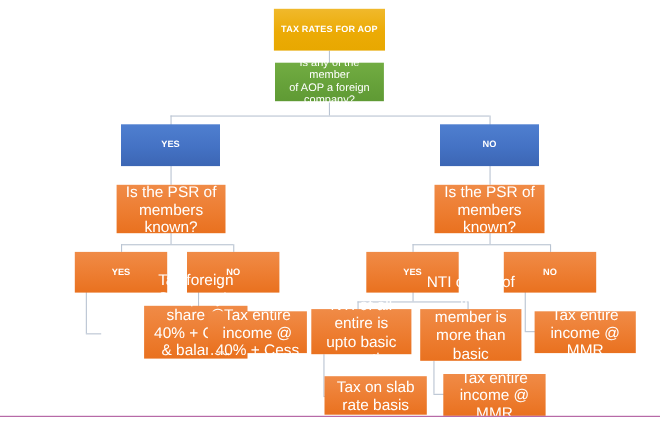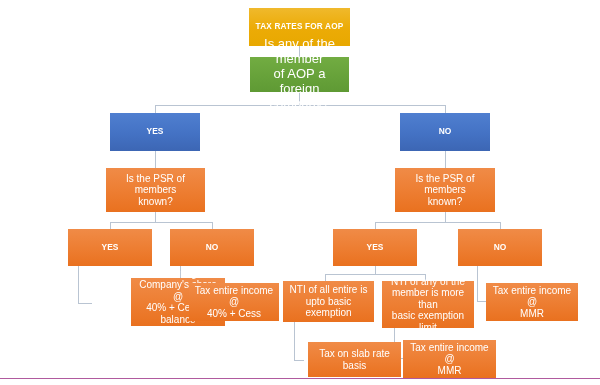--- a/index.html
+++ b/index.html
@@ -31,30 +31,30 @@
     z-index: 3;
   }
   .title-node {
     background: linear-gradient(180deg, #f0b92c 0%, #ecab06 55%, #e8a800 100%);
     font-weight: bold;
     font-size: 8.2px;
     letter-spacing: 0.2px;
   }
   .green-node {
     background: linear-gradient(180deg, #72ac42 0%, #67a23a 55%, #5f9a34 100%);
-    font-size: 13px;
+    font-size: 10px;
   }
   .blue-node {
     background: linear-gradient(180deg, #4f7fd0 0%, #4472c4 55%, #3c66b4 100%);
     font-size: 8.4px;
     font-weight: bold;
   }
   .orange-node {
     background: linear-gradient(180deg, #f08b47 0%, #ed7d31 55%, #e9711f 100%);
-    font-size: 10px;
+    font-size: 14px;
   }
   .orange-node.bold {
     font-weight: bold;
     font-size: 8.4px;
   }
   .conn {
     position: absolute;
     background: #b9c4d2;
     z-index: 1;
   }
@@ -150,20 +150,20 @@
   <div class="node orange-node" style="left:283px; top:281px; width:91px; height:41px;">NTI of all entire is
 upto basic exemption</div>
 
   <div class="node orange-node" style="left:382px; top:281px; width:92px; height:47px;">NTI of any of the
 member is more than
 basic exemption limit</div>
 
   <div class="node orange-node" style="left:486px; top:283px; width:92px; height:38px;">Tax entire income @
 MMR</div>
 
-  <div class="node orange-node" style="left:308px; top:342px; width:93px; height:35px;">Tax on slab rate basis</div>
+  <div class="node orange-node" style="left:295px; top:342px; width:93px; height:35px;">Tax on slab rate basis</div>
 
   <div class="node orange-node" style="left:403px; top:340px; width:93px; height:38px;">Tax entire income @
 MMR</div>
 
   <div class="bottom-rule" style="top:378px;"></div>
 
 </div>
 
 </body></html>

